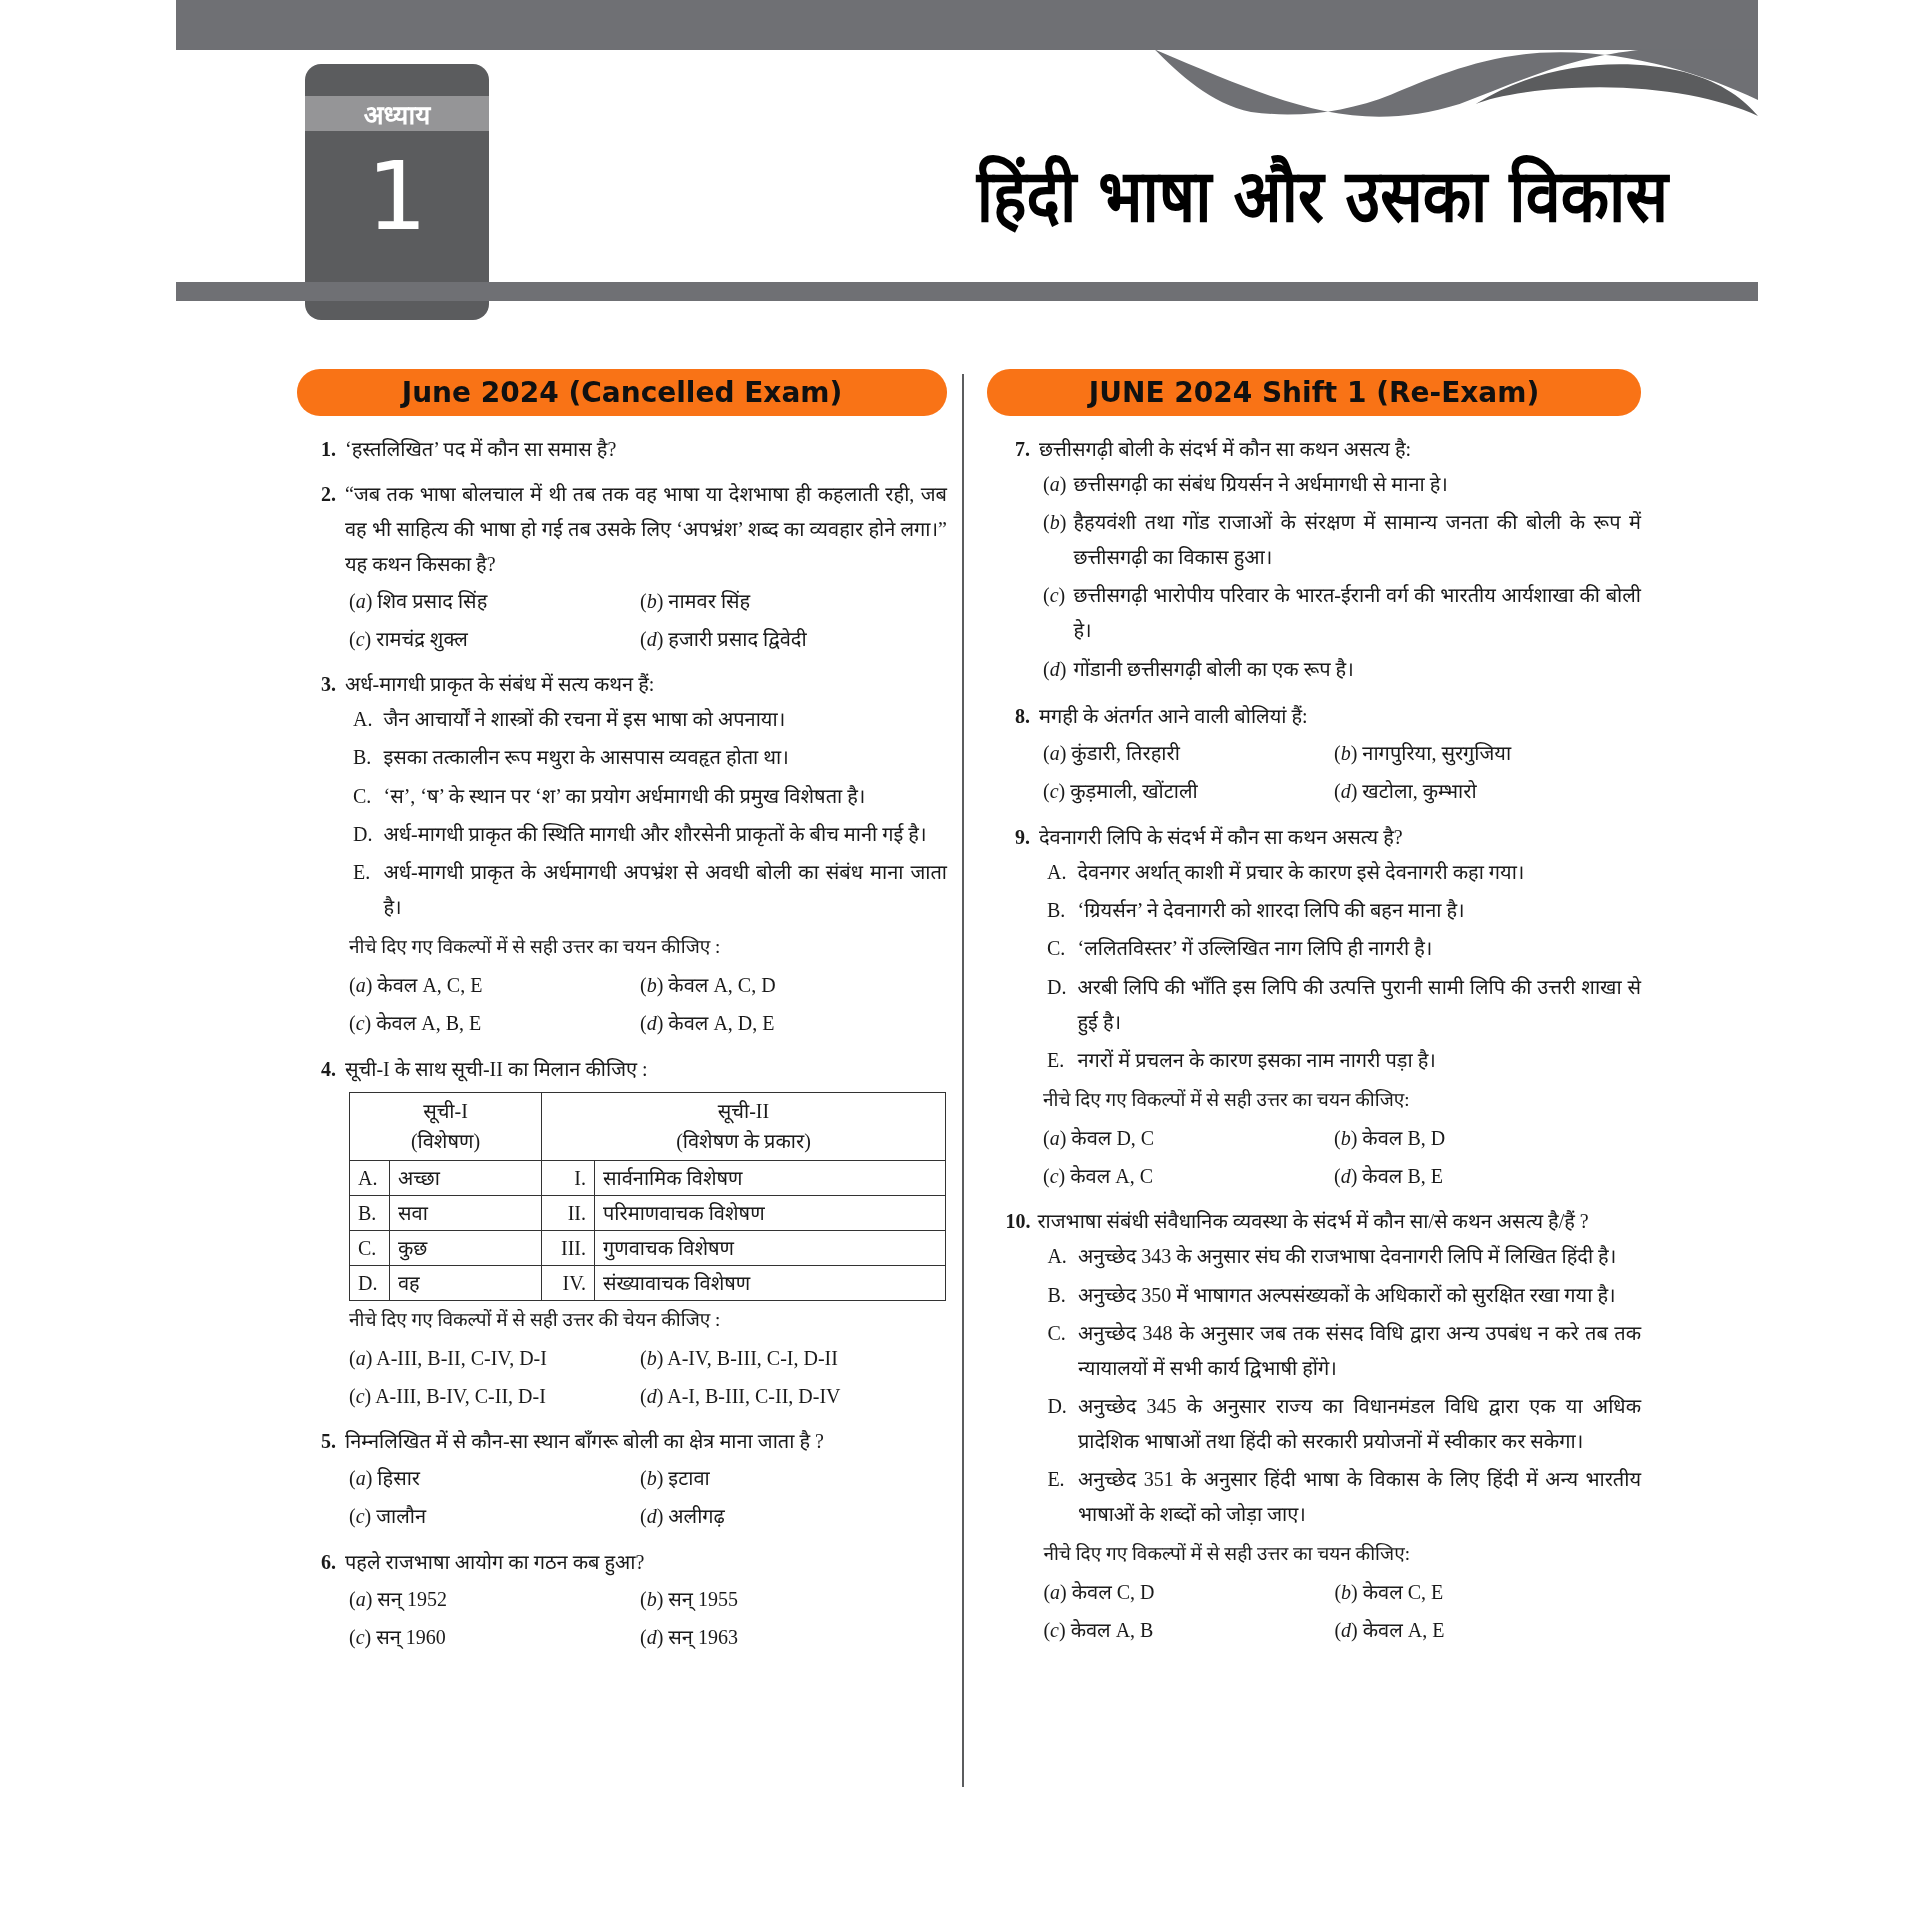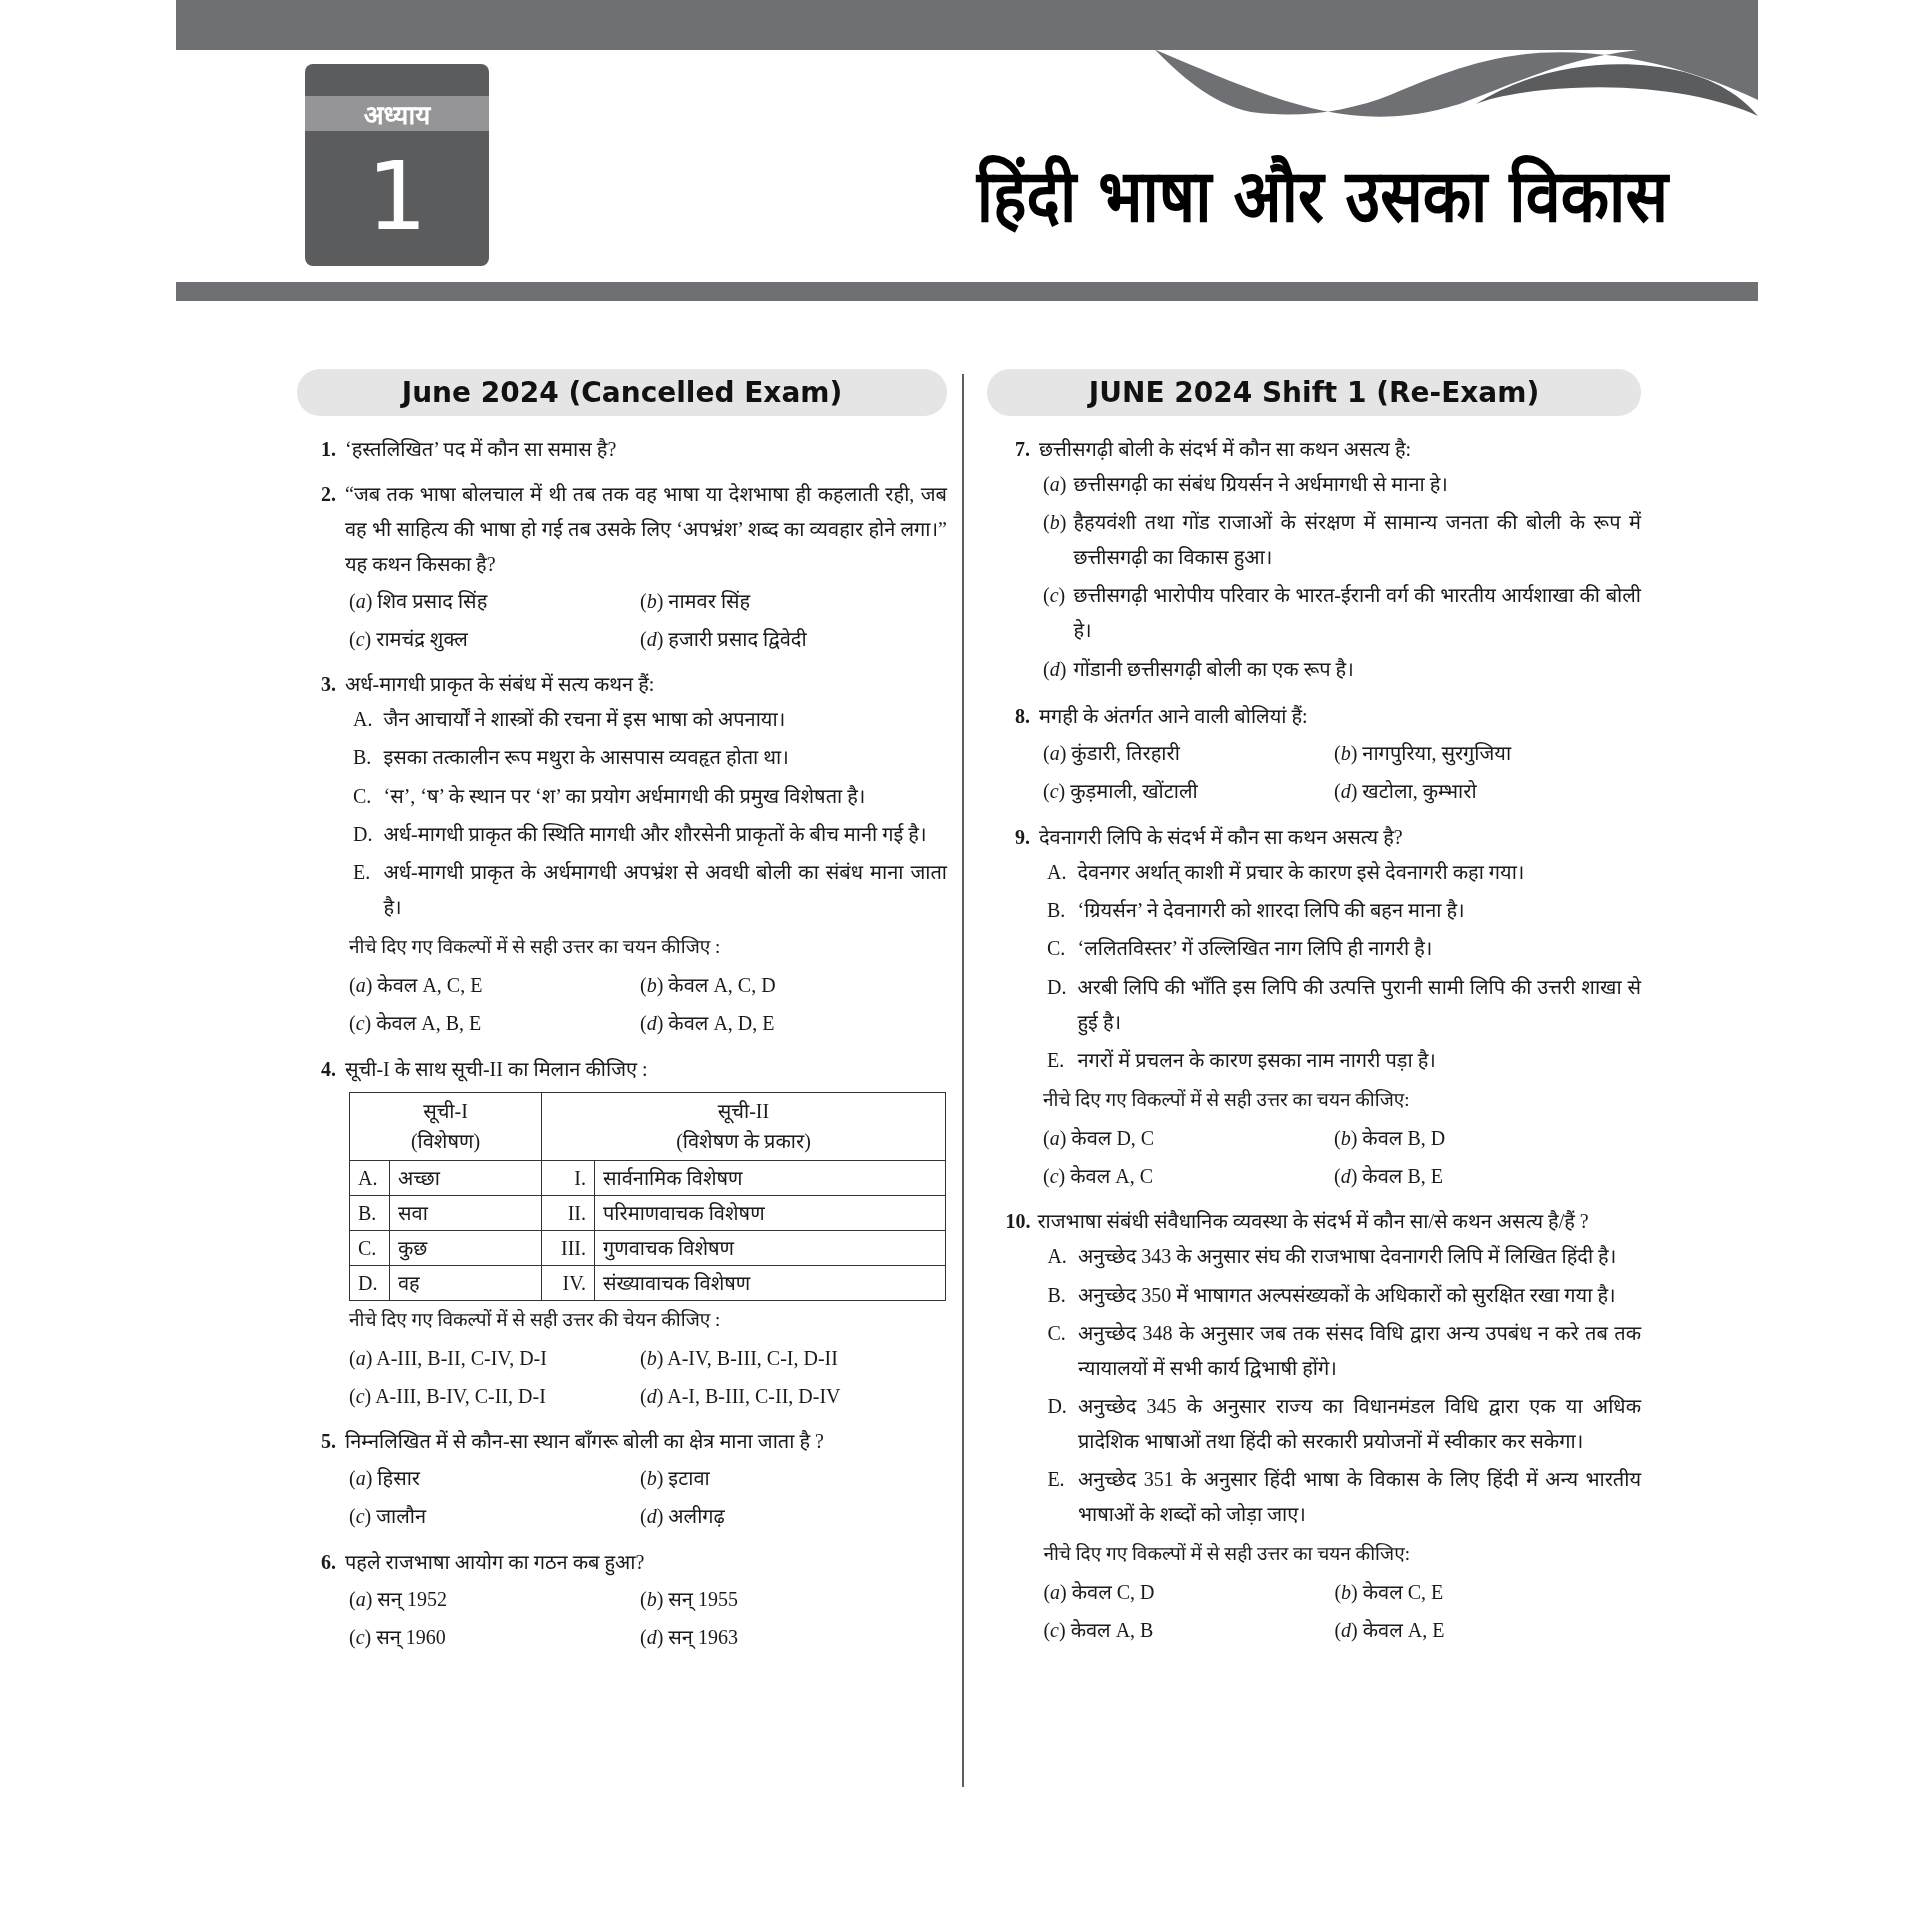--- a/index.html
+++ b/index.html
@@ -5,22 +5,22 @@
   * { box-sizing: border-box; margin: 0; padding: 0; }
   html, body { width: 1925px; height: 1925px; background: #ffffff; overflow: hidden; }
   body { position: relative; font-family: "Liberation Serif", "DejaVu Serif", serif; color: #1a1a1a; }
 
   
   .top-band { position: absolute; left: 176px; top: 0; width: 1582px; height: 50px; background: #6f7074; }
   .wave { position: absolute; left: 176px; top: 0; width: 1582px; height: 128px; }
   .bottom-band { position: absolute; left: 176px; top: 282px; width: 1582px; height: 19px; background: #6f7074; }
 
   .chapter-badge {
-    position: absolute; left: 305px; top: 64px; width: 184px; height: 202px;
-    background: #5b5c5e; border-radius: 8px; overflow: hidden;
+    position: absolute; left: 305px; top: 64px; width: 184px; height: 256px;
+    background: #5b5c5e; border-radius: 16px; overflow: hidden;
   }
   .chapter-badge .label-strip {
     position: absolute; left: 0; top: 32px; width: 100%; height: 35px;
     background: #959597;
     display: flex; align-items: center; justify-content: center;
     color: #ffffff; font-family: "DejaVu Sans", sans-serif; font-weight: bold; font-size: 26px;
   }
   .chapter-badge .num {
     position: absolute; left: 0; top: 72px; width: 100%; text-align: center;
     color: #ffffff; font-family: "DejaVu Sans", sans-serif; font-size: 95px; line-height: 120px;
@@ -32,21 +32,21 @@
     transform: scaleY(1.15); transform-origin: left top;
   }
 
   
   .column { position: absolute; top: 369px; }
   .col-left { left: 297px; width: 650px; }
   .col-right { left: 991px; width: 650px; }
   .divider { position: absolute; left: 962px; top: 374px; width: 2.4px; height: 1413px; background: #5b5c5e; }
 
   .section-pill {
-    height: 47px; background: #e5e5e5; border-radius: 23px;
+    height: 47px; background: #f97316; border-radius: 23px;
     display: flex; align-items: center; justify-content: center;
     font-family: "DejaVu Sans", sans-serif; font-weight: bold; font-size: 28px; color: #111;
     margin-bottom: 16px;
   }
   .col-right .section-pill { margin-left: -4px; }
 
   .q { margin-left: 24px; font-size: 20px; line-height: 1.0; }
   .q-line { display: flex; line-height: 35px; }
   .q-num { font-weight: bold; min-width: 24px; }
   .q-num.wide { min-width: 32px; }

